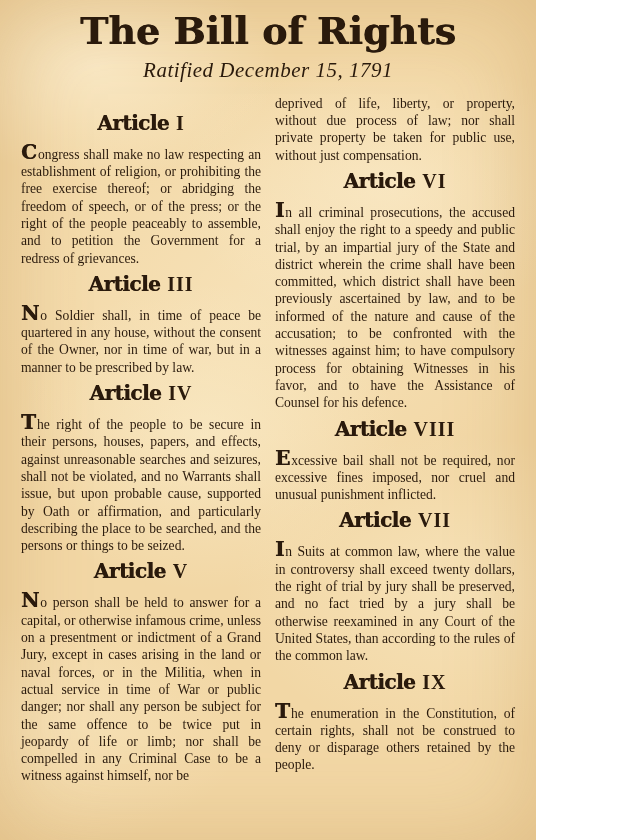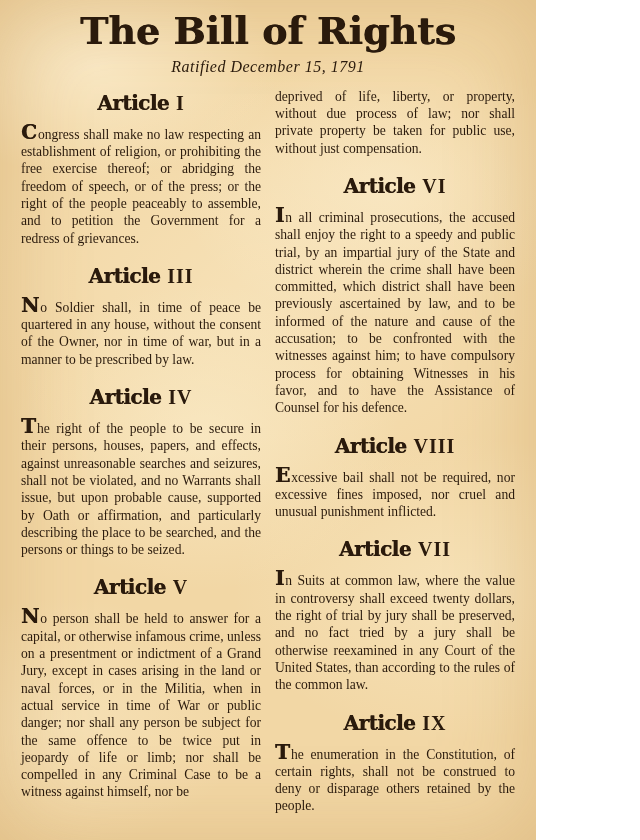--- a/index.html
+++ b/index.html
@@ -31,41 +31,41 @@
     font-weight: 900;
     font-size: 38px;
     letter-spacing: 0px;
     text-shadow: 0.6px 0 0 currentColor;
     line-height: 1.1;
   }
 
   .subtitle {
     margin-top: 6px;
     font-style: italic;
-    font-size: 16px;
+    font-size: 21px;
     letter-spacing: 0.5px;
   }
 
   .columns {
     display: flex;
     gap: 14px;
     padding: 12px 21px 0 21px;
     min-height: 628px;
   }
 
   .col { flex: 1 1 0; min-width: 0; }
 
   .article-heading {
     text-align: center;
     font-size: 20px;
-    margin-top: 17px;
+    margin-top: 5px;
     margin-bottom: 7px;
     white-space: nowrap;
   }
-  .article-heading.first { margin-top: 3px; }
+  .article-heading.first { margin-top: 16px; }
 
   .heading-word {
     font-family: "DejaVu Serif", serif;
     font-weight: 900;
     text-shadow: 0.5px 0 0 currentColor;
     letter-spacing: -0.5px;
   }
   .heading-numeral {
     font-family: "Liberation Serif", serif;
     font-weight: 700;

